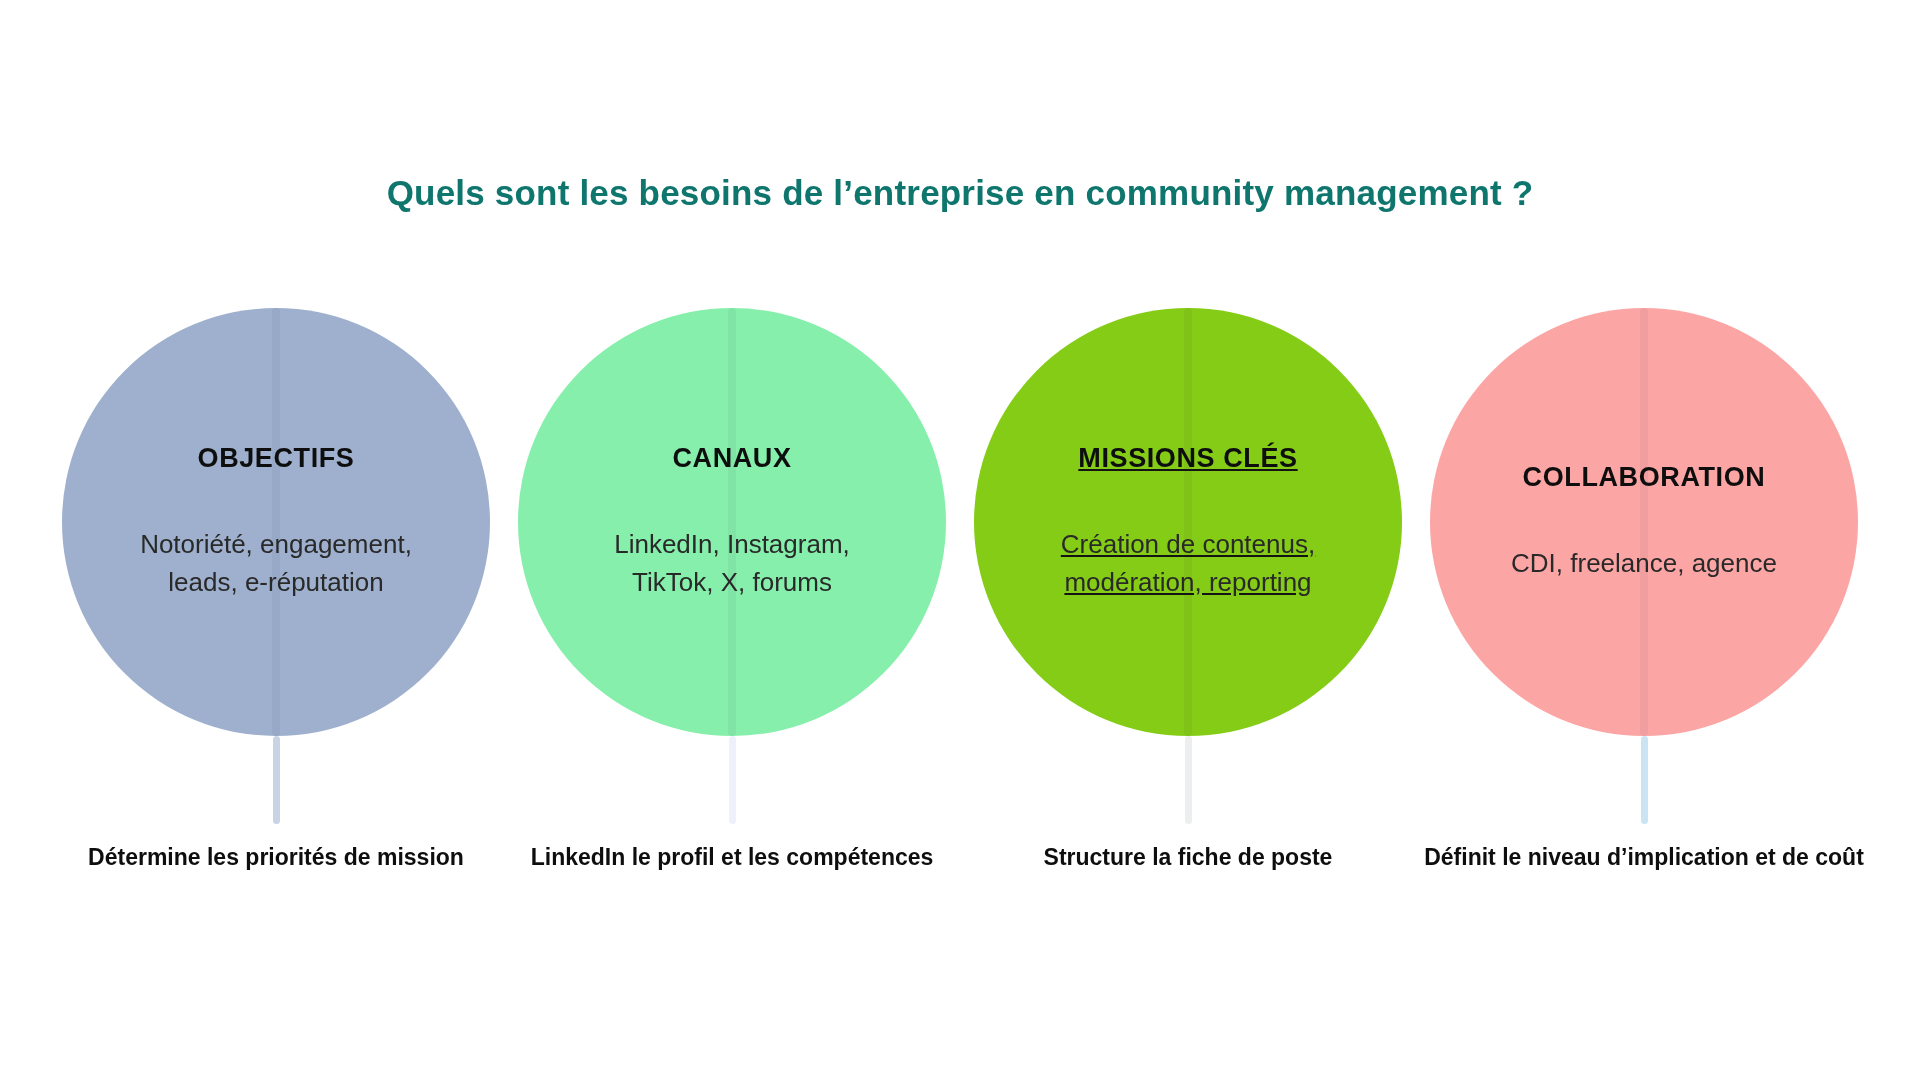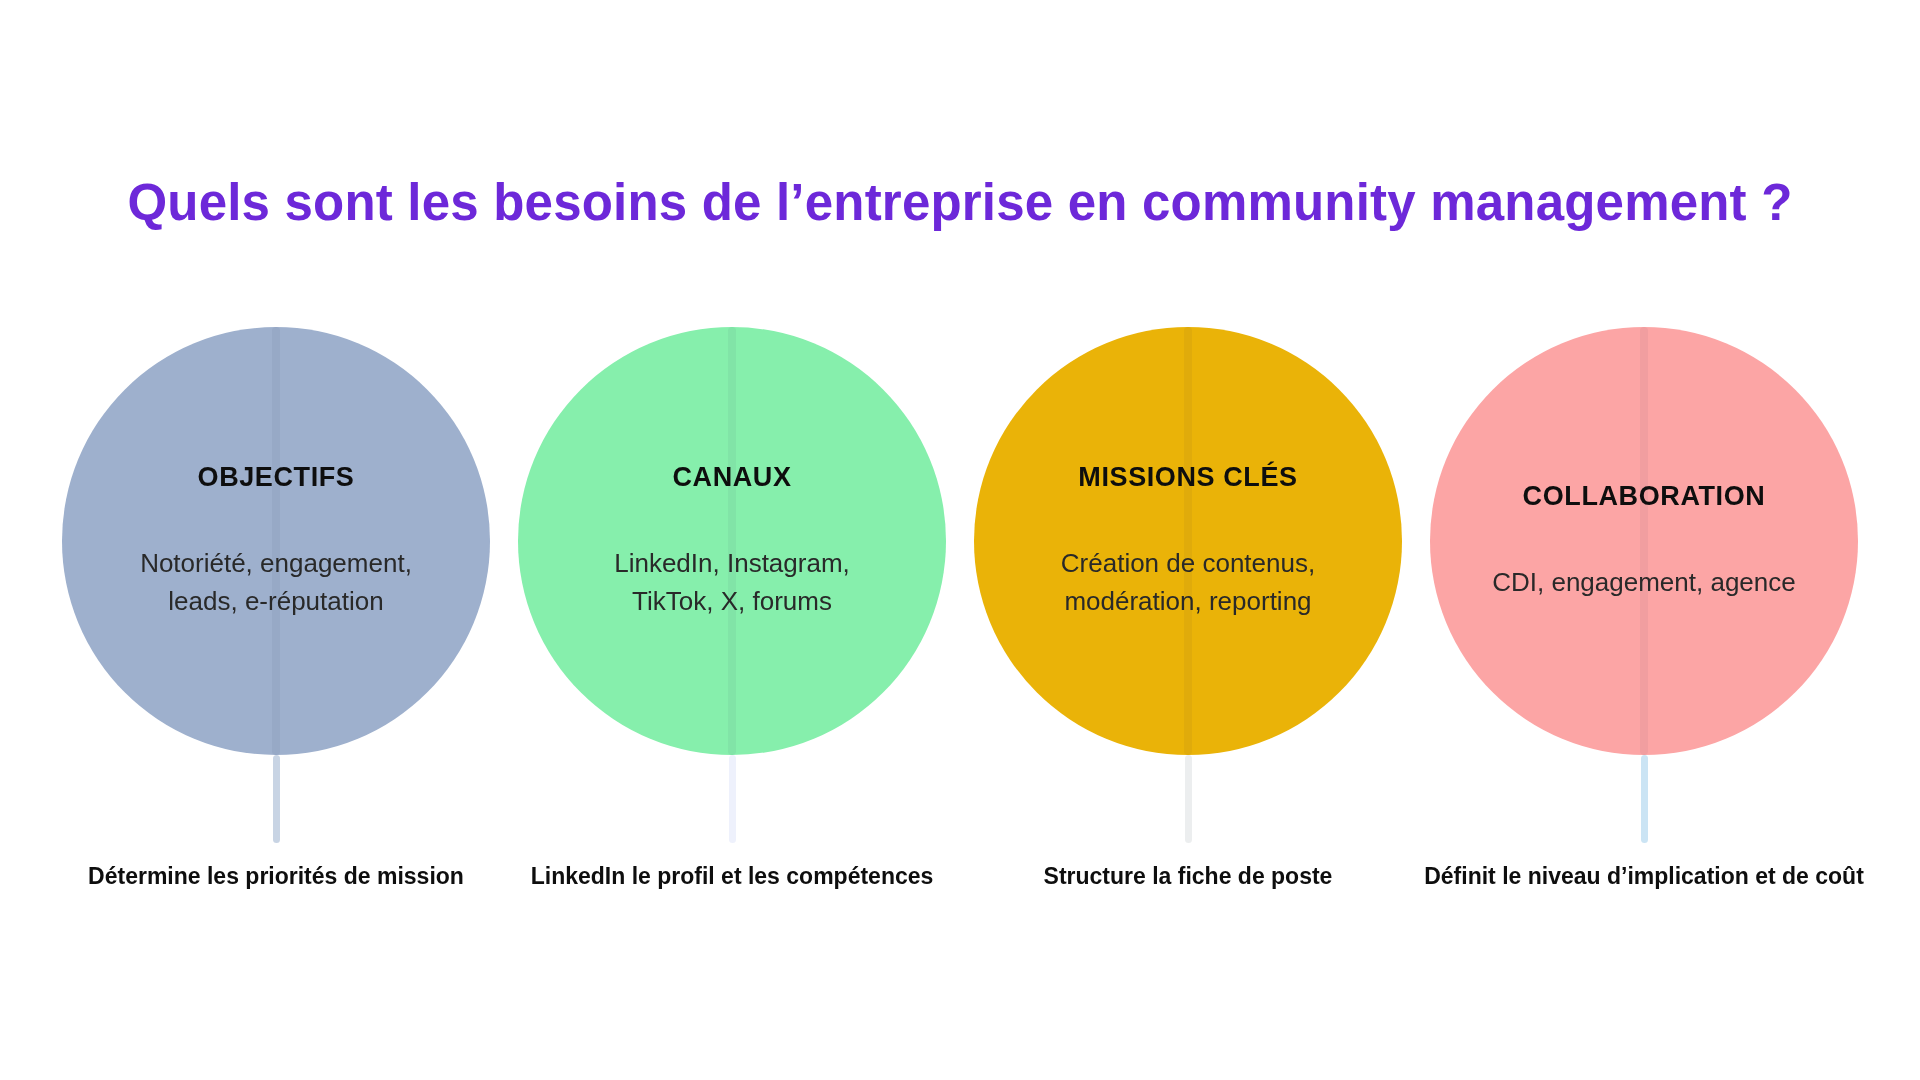--- a/index.html
+++ b/index.html
@@ -10,24 +10,24 @@
   body {
     width: 1920px;
     height: 1080px;
     overflow: hidden;
     font-family: "Liberation Sans", "DejaVu Sans", sans-serif;
     color: #141414;
   }
   .title {
     margin: 173px 0 0 0;
     text-align: center;
-    font-size: 51px;
+    font-size: 35px;
     font-weight: 700;
     letter-spacing: 0.2px;
-    color: #6d28d9;
+    color: #0f766e;
   }
   .columns {
     display: flex;
     justify-content: center;
     align-items: center;
     gap: 28px;
     margin-top: 95px;
   }
   .column {
     width: 428px;
@@ -111,33 +111,33 @@
       <div class="stripe"></div>
       <div class="circle-heading">CANAUX</div>
       <div class="circle-body">LinkedIn, Instagram,
 TikTok, X, forums</div>
     </div>
     <div class="connector" style="background: rgb(238, 241, 252);"></div>
     <div class="caption">LinkedIn le profil et les compétences</div>
   </div>
 
   <div class="column">
-    <div class="circle" style="background: #eab308;">
+    <div class="circle" style="background: #84cc16; text-decoration: underline;">
       <div class="stripe"></div>
       <div class="circle-heading">MISSIONS CLÉS</div>
       <div class="circle-body">Création de contenus,
 modération, reporting</div>
     </div>
     <div class="connector" style="background: rgb(236, 238, 239);"></div>
     <div class="caption">Structure la fiche de poste</div>
   </div>
 
   <div class="column">
     <div class="circle" style="background: #fca5a5;">
       <div class="stripe"></div>
       <div class="circle-heading">COLLABORATION</div>
-      <div class="circle-body">CDI, engagement, agence</div>
+      <div class="circle-body">CDI, freelance, agence</div>
     </div>
     <div class="connector" style="background: rgb(203, 228, 244);"></div>
     <div class="caption">Définit le niveau d’implication et de coût</div>
   </div>
 
 </div>
 
 </body></html>

